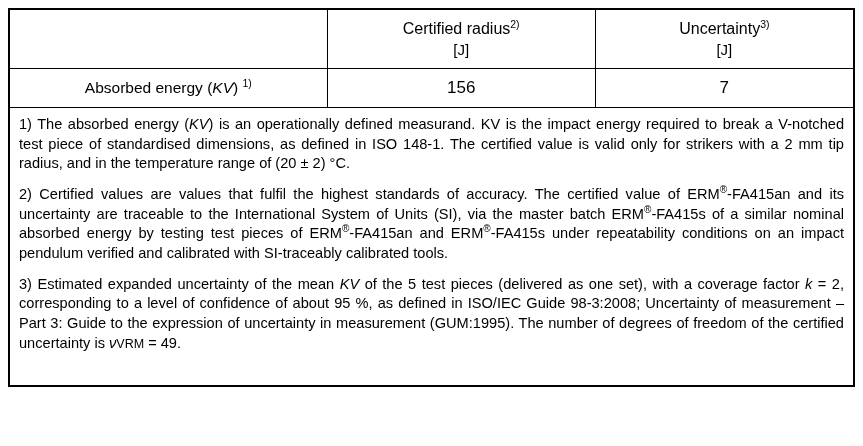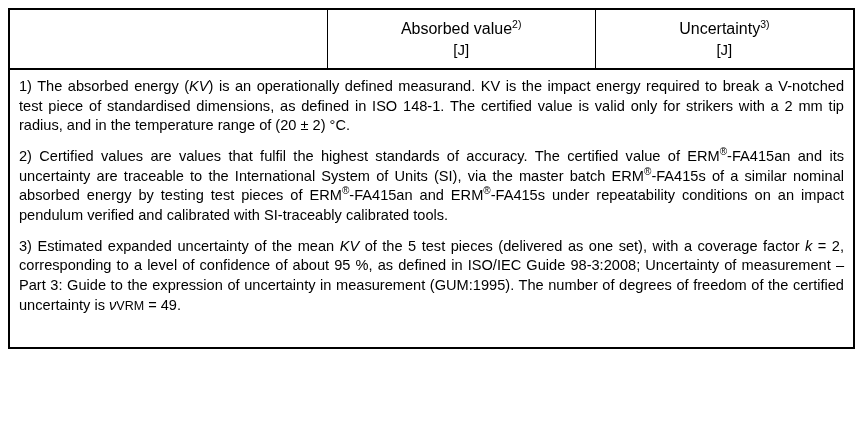--- a/index.html
+++ b/index.html
@@ -112,29 +112,36 @@
 
 <div class="page">
   <div class="cert-table">
 
 
     <div class="grid">
 
       <div class="grid-row hdr-row">
         <div class="cell col-label"></div>
         <div class="cell col-val">
-          <span>Absorbed value</span><sup>2)</sup>
+          <span>Certified radius</span><sup>2)</sup>
           <span class="unit">[J]</span>
         </div>
         <div class="cell col-unc">
           <span>Uncertainty</span><sup>3)</sup>
           <span class="unit">[J]</span>
         </div>
       </div>
 
+      <div class="grid-row data-row">
+        <div class="cell col-label">
+          <span>Absorbed energy (</span><span class="ital">KV</span><span>)</span> <sup>1)</sup>
+        </div>
+        <div class="cell col-val">156</div>
+        <div class="cell col-unc">7</div>
+      </div>
 
     </div>
 
     <div class="notes">
       <p class="note">
         1) The absorbed energy (<span class="ital">KV</span>) is an operationally defined measurand. KV is the impact energy required to break a V-notched test piece of standardised dimensions, as defined in ISO 148-1. The certified value is valid only for strikers with a 2 mm tip radius, and in the temperature range of (20 ± 2) °C.
       </p>
       <p class="note">
         2) Certified values are values that fulfil the highest standards of accuracy. The certified value of ERM<span class="reg">®</span>-FA415an and its uncertainty are traceable to the International System of Units (SI), via the master batch ERM<span class="reg">®</span>-FA415s of a similar nominal absorbed energy by testing test pieces of ERM<span class="reg">®</span>-FA415an and ERM<span class="reg">®</span>-FA415s under repeatability conditions on an impact pendulum verified and calibrated with SI-traceably calibrated tools.
       </p>

